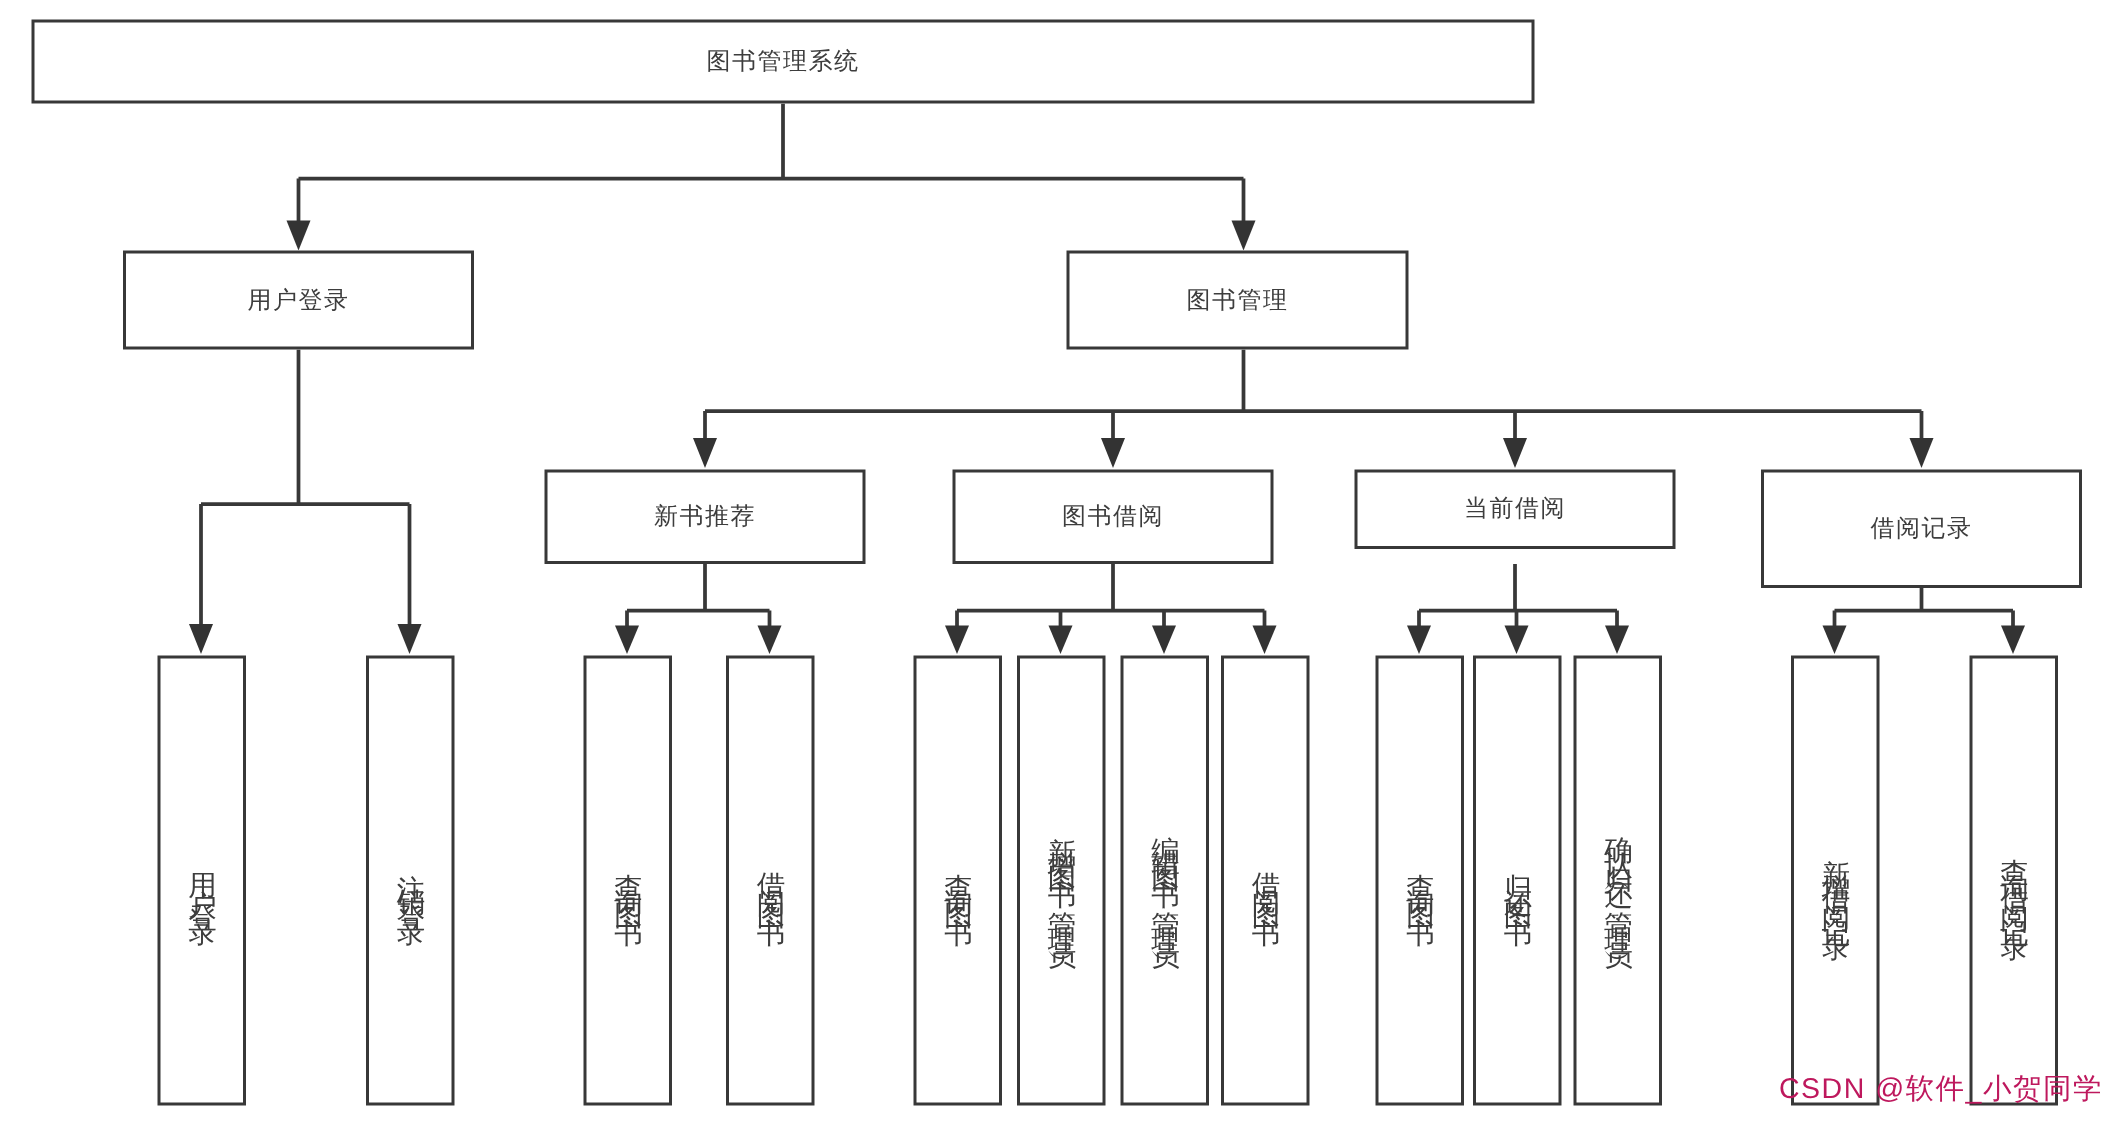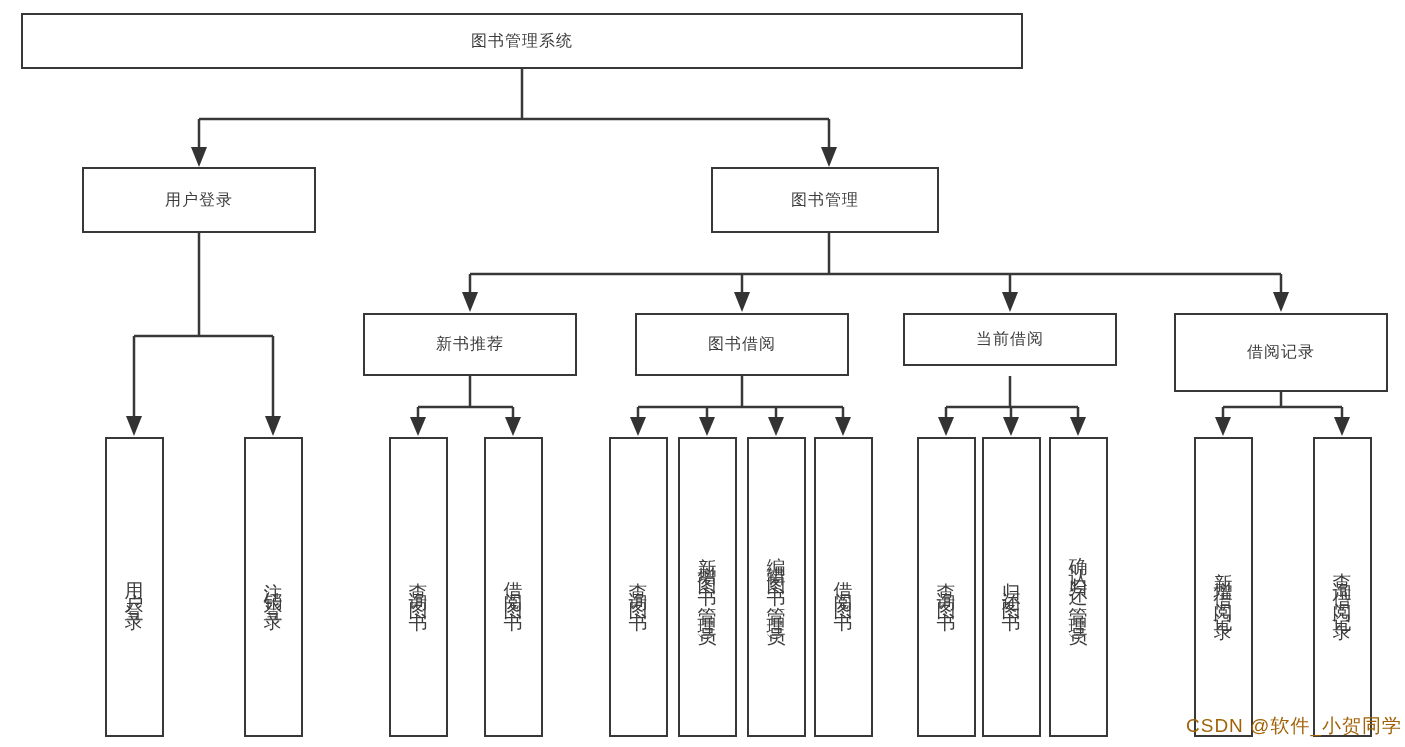--- a/index.html
+++ b/index.html
@@ -56,21 +56,21 @@
     text-orientation: mixed;
     font-size: 19px;
     line-height: 1;
     letter-spacing: 10px;
   }
   .watermark {
     position: absolute;
     left: 1186px;
     top: 713px;
     font-size: 19px;
-    color: #a16207;
+    color: #be185d;
     letter-spacing: 1px;
     white-space: nowrap;
     z-index: 5;
   }
 </style>
 </head>
 <body>
 
 <div class="stage">
 

